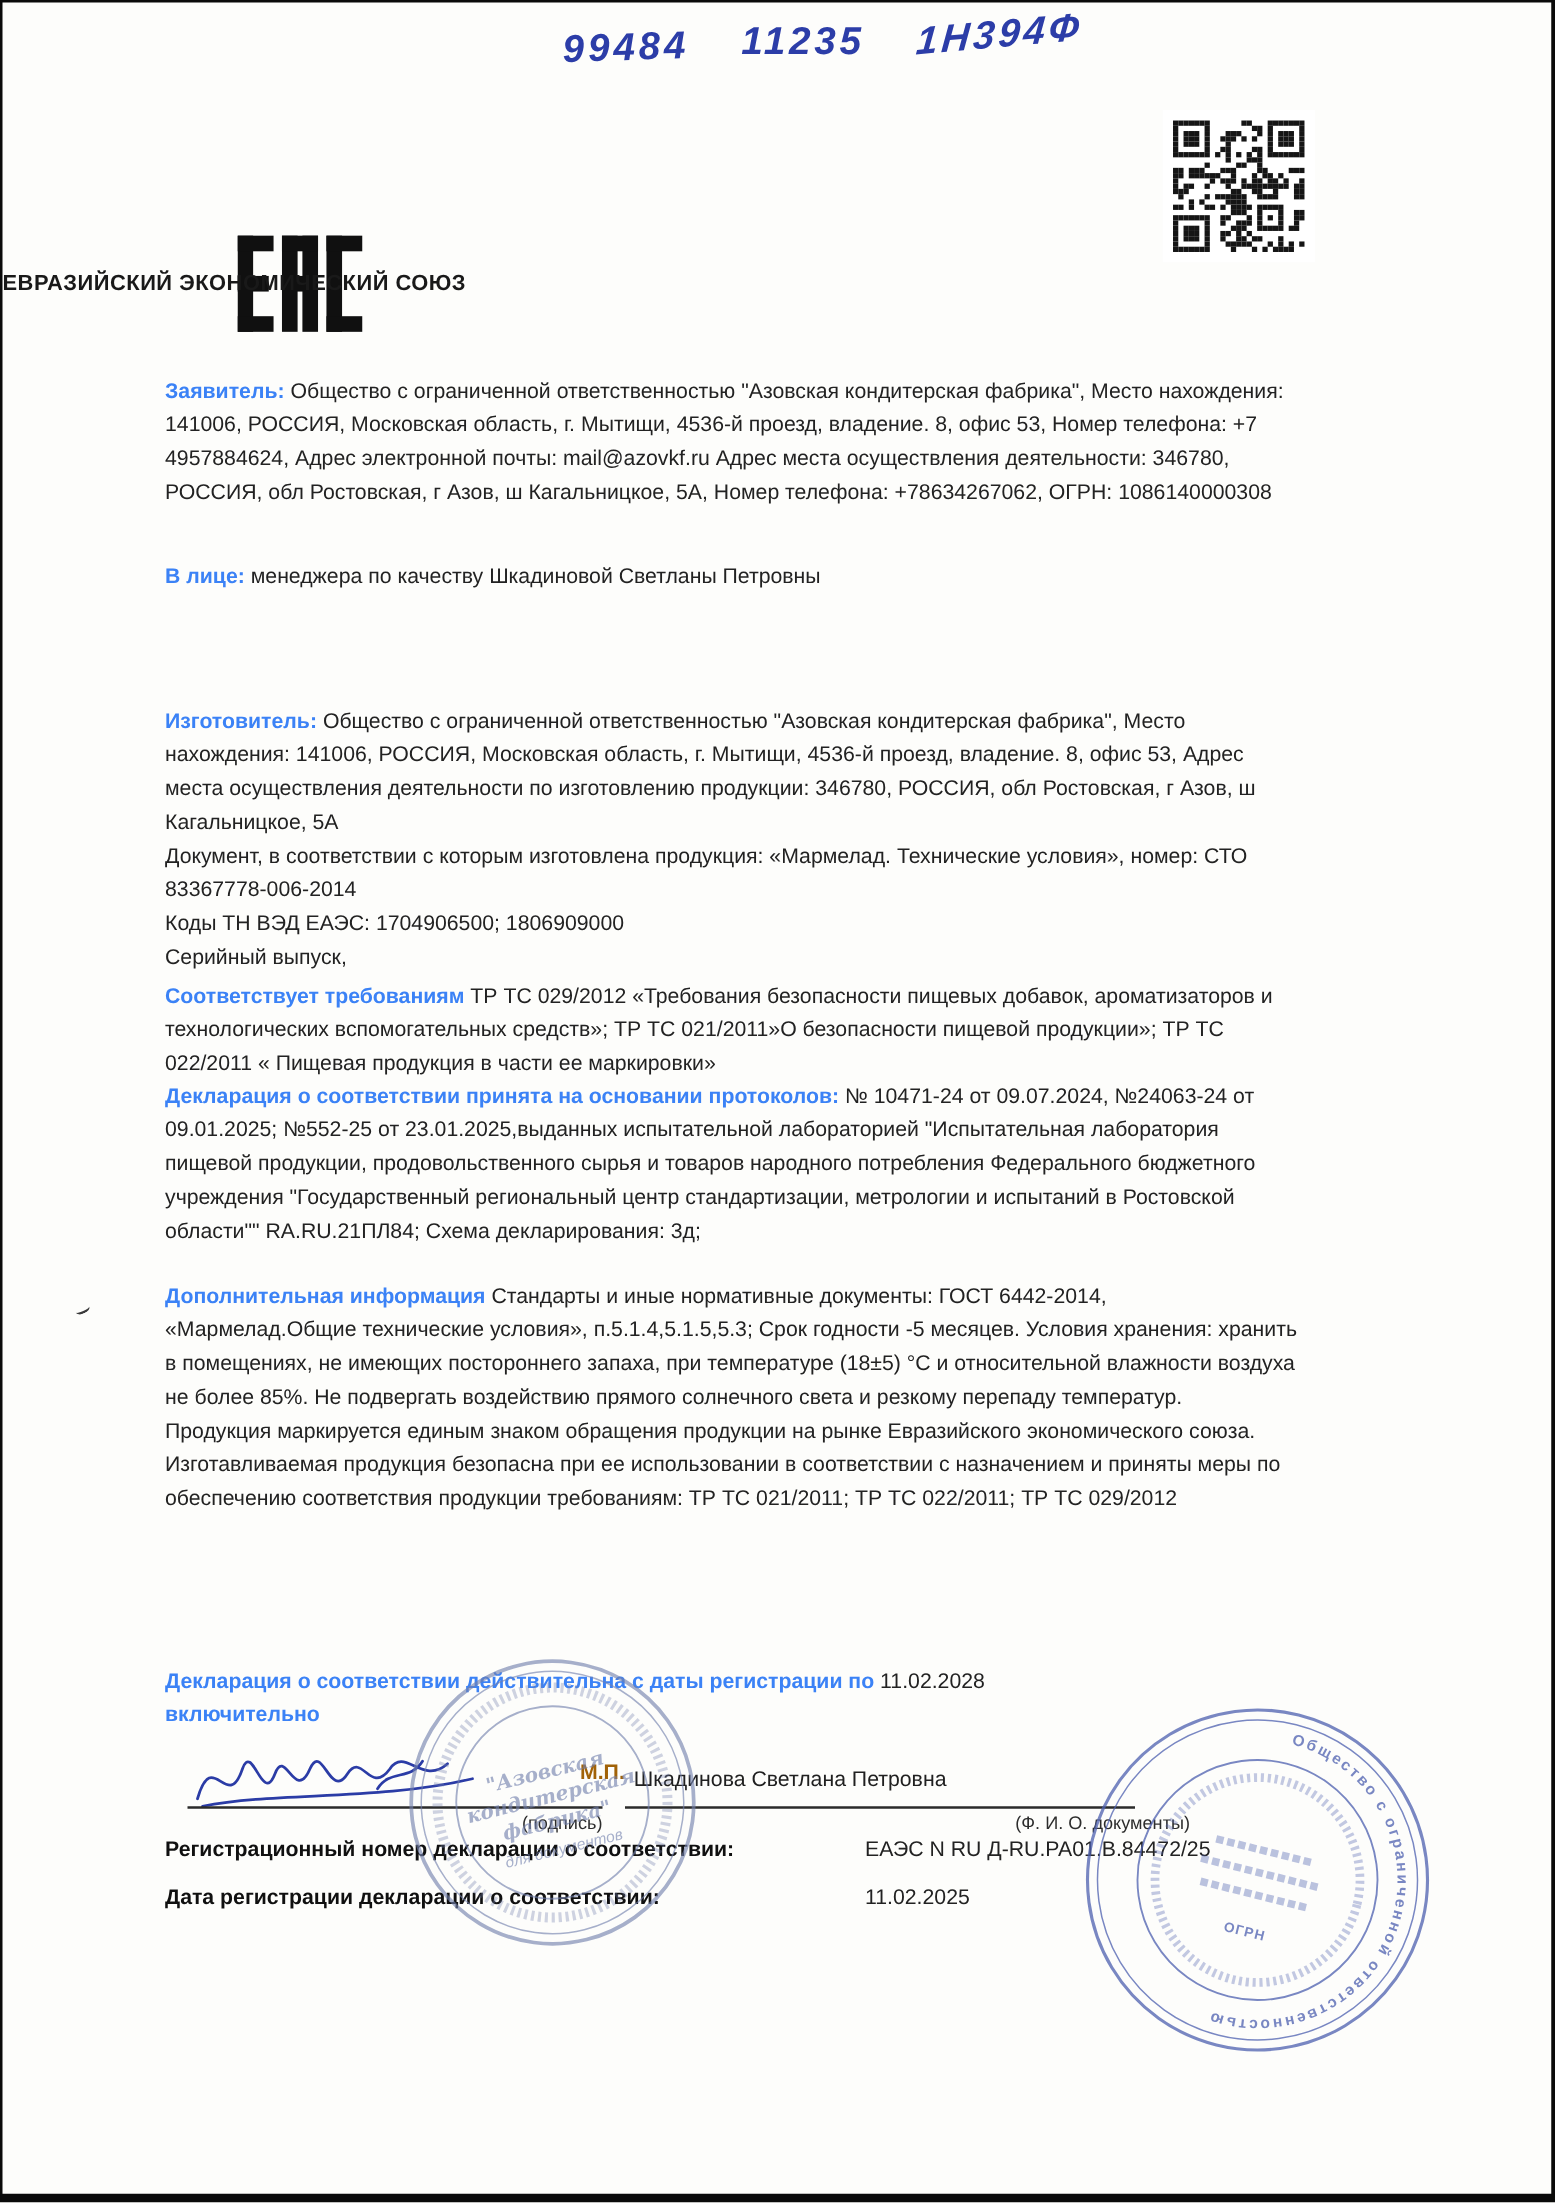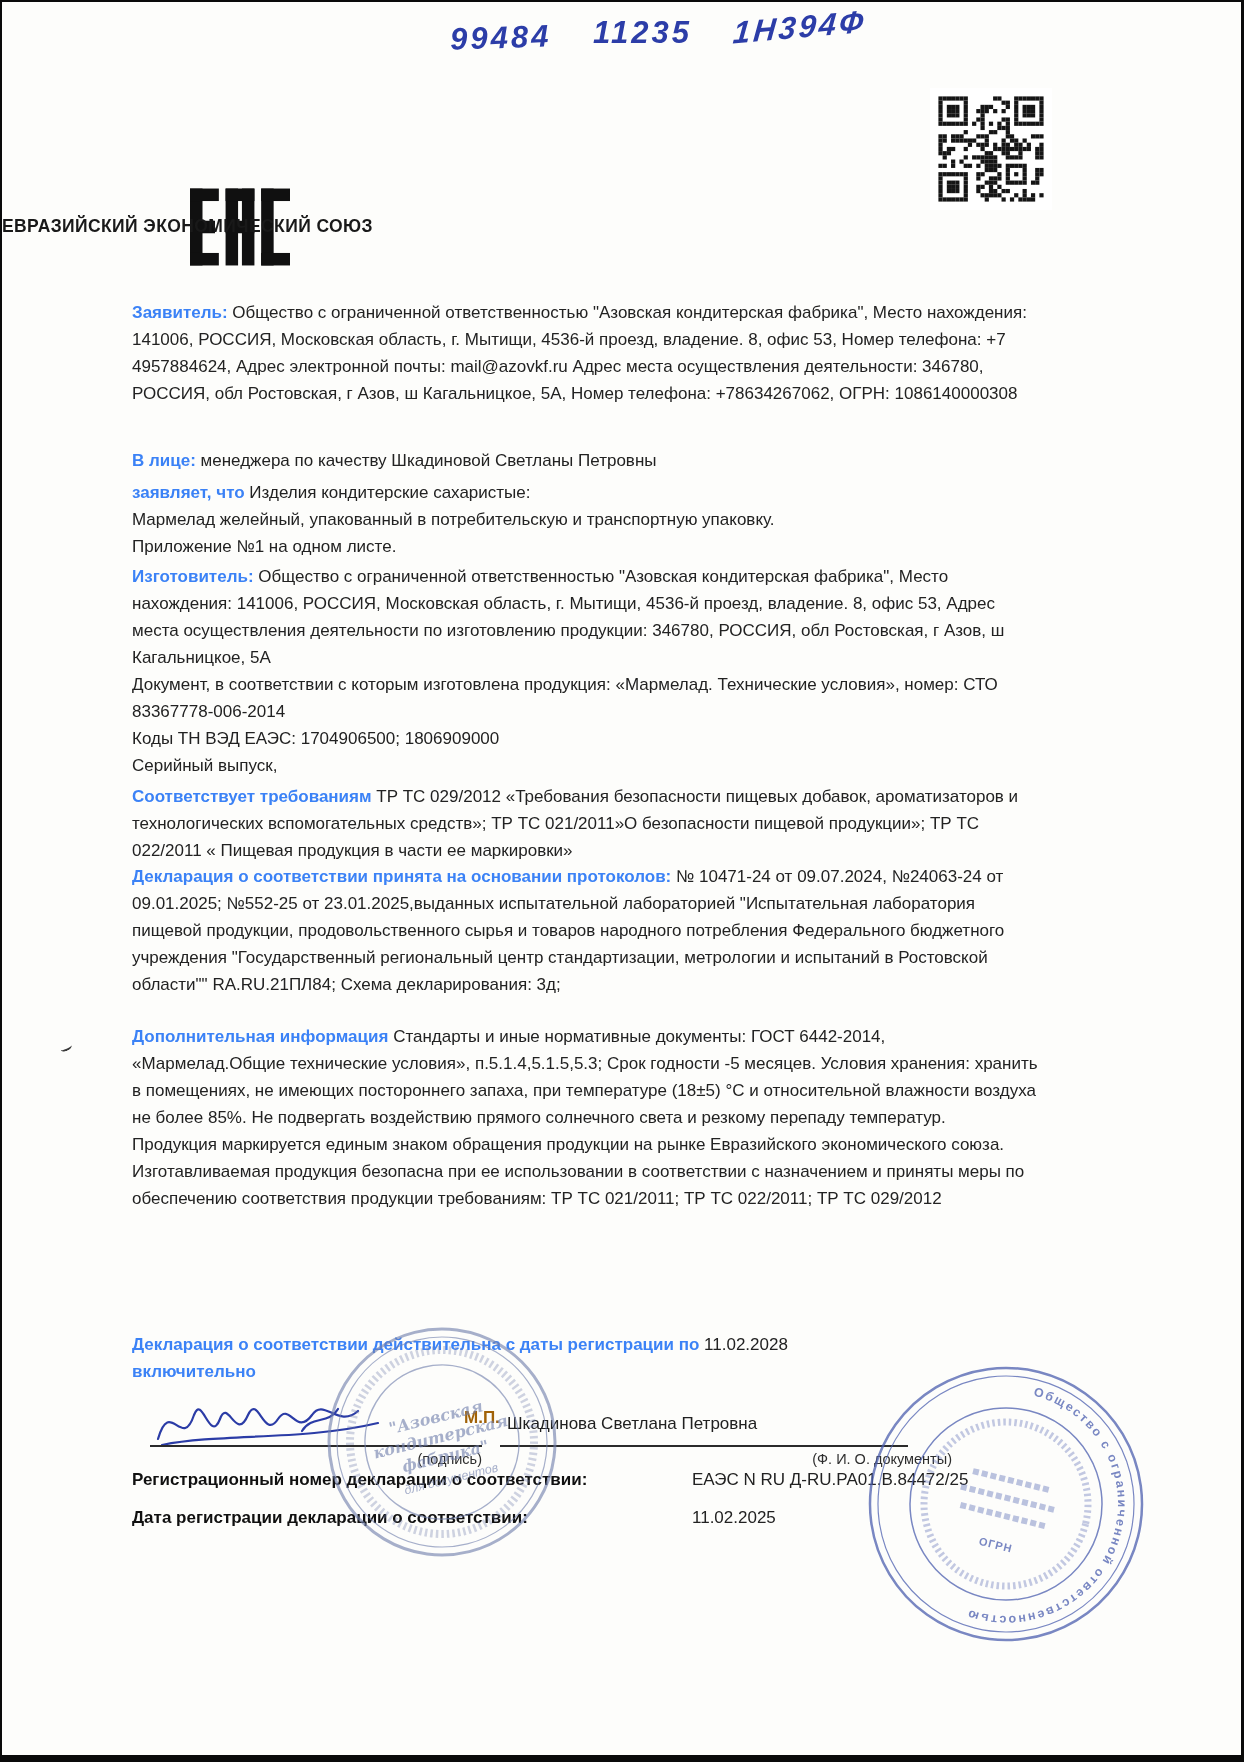--- a/index.html
+++ b/index.html
@@ -392,26 +392,20 @@
   <div class="para p-applicant">
     <b>Заявитель:</b>
     <span class="prelines">Общество с ограниченной ответственностью "Азовская кондитерская фабрика", Место нахождения: 141006, РОССИЯ, Московская область, г. Мытищи, 4536-й проезд, владение. 8, офис 53, Номер телефона: +7 4957884624, Адрес электронной почты: mail@azovkf.ru Адрес места осуществления деятельности: 346780, РОССИЯ, обл Ростовская, г Азов, ш Кагальницкое, 5А, Номер телефона: +78634267062, ОГРН: 1086140000308</span>
   </div>
 
   <div class="para p-inperson">
     <b>В лице:</b>
     <span>менеджера по качеству Шкадиновой Светланы Петровны</span>
   </div>
 
-  <div class="para p-declares">
-    <b>заявляет, что</b>
-    <span class="prelines">Изделия кондитерские сахаристые:
-Мармелад желейный, упакованный в потребительскую и транспортную упаковку.
-Приложение №1 на одном листе.</span>
-  </div>
 
   <div class="para p-manufacturer">
     <b>Изготовитель:</b>
     <span class="prelines">Общество с ограниченной ответственностью "Азовская кондитерская фабрика", Место нахождения: 141006, РОССИЯ, Московская область, г. Мытищи, 4536-й проезд, владение. 8, офис 53, Адрес места осуществления деятельности по изготовлению продукции: 346780, РОССИЯ, обл Ростовская, г Азов, ш Кагальницкое, 5А
 Документ, в соответствии с которым изготовлена продукция: «Мармелад. Технические условия», номер: СТО 83367778-006-2014
 Коды ТН ВЭД ЕАЭС: 1704906500; 1806909000
 Серийный выпуск,</span>
   </div>
 
   <div class="para p-complies">

